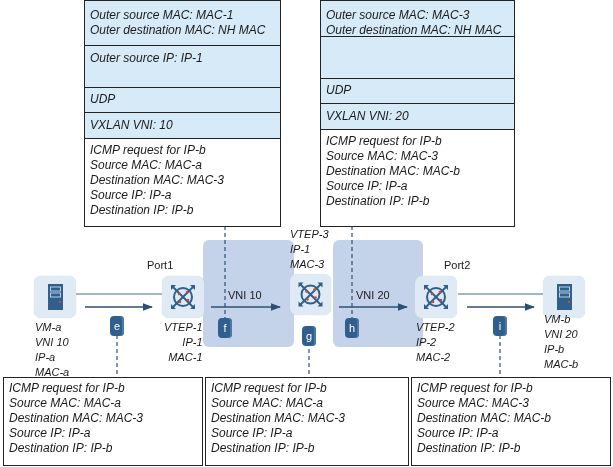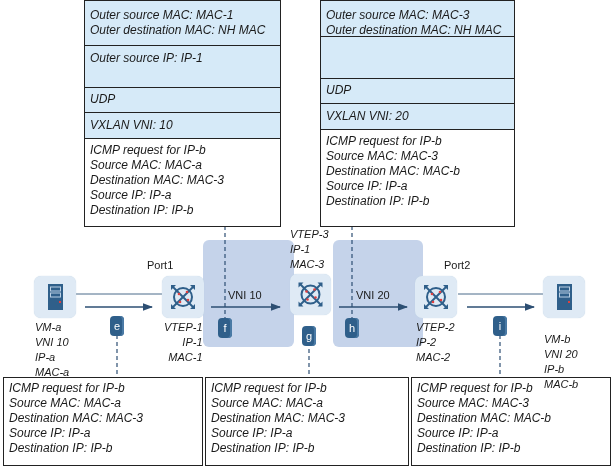--- a/index.html
+++ b/index.html
@@ -183,21 +183,21 @@
 </div>
 
 <div class="dev" style="left:543px; top:276px;">
   <svg width="42" height="42">
     <rect x="14" y="8" width="15" height="26" fill="#2f5f8a"></rect>
     <rect x="16.5" y="11" width="10" height="4" fill="none" stroke="#b9cfe4" stroke-width="1"></rect>
     <rect x="16.5" y="17" width="10" height="4" fill="none" stroke="#b9cfe4" stroke-width="1"></rect>
     <rect x="25" y="25" width="2" height="2" fill="#e04040"></rect>
   </svg>
 </div>
-<div class="lbl" style="left:544px; top:332px;">
+<div class="lbl" style="left:544px; top:312px;">
   <span class="line">VM-b</span>
   <span class="line">VNI 20</span>
   <span class="line">IP-b</span>
   <span class="line">MAC-b</span>
 </div>
 
 <div class="lbl" style="left:228px; top:288px;">VNI 10</div>
 <div class="lbl" style="left:356px; top:288px;">VNI 20</div>
 
 <div class="tag" style="left:110px; top:316px;">e</div>

